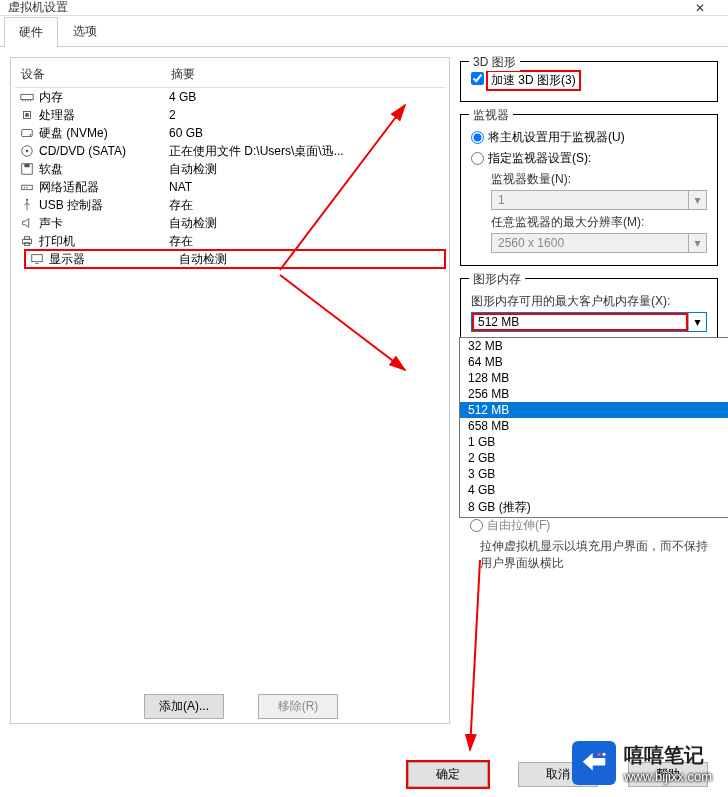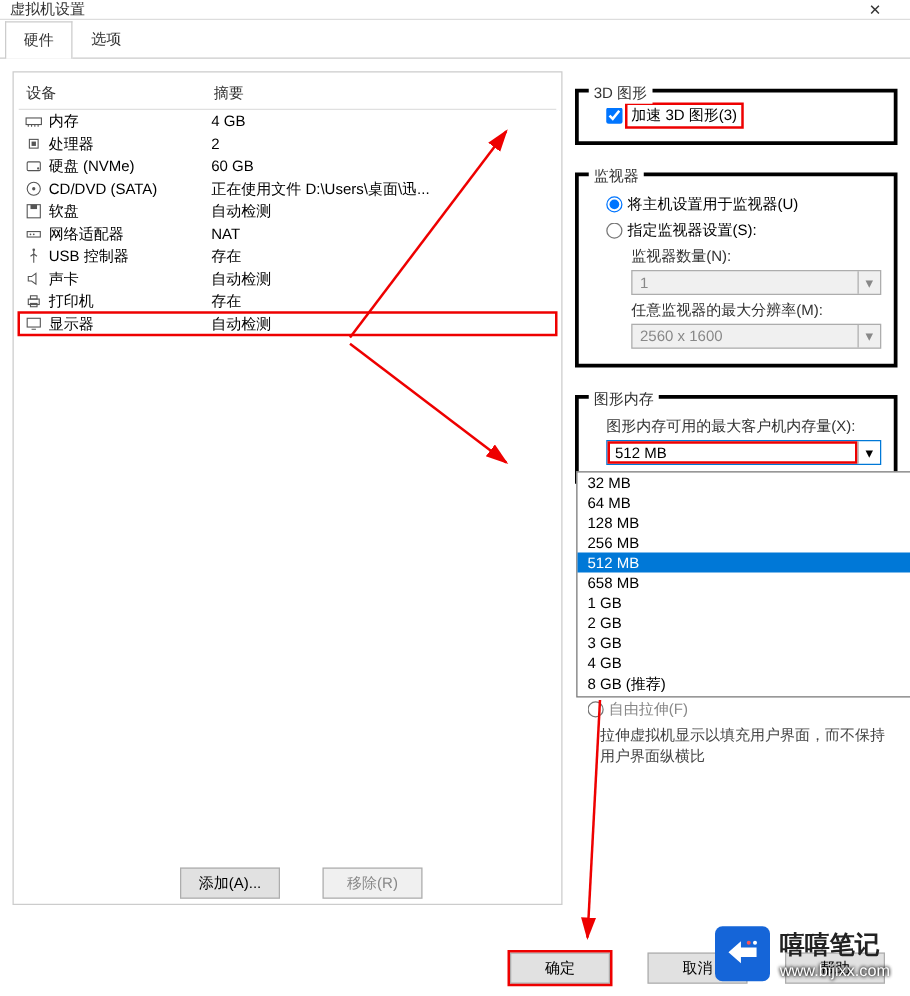--- a/index.html
+++ b/index.html
@@ -17,32 +17,32 @@
 
 .left-panel { width: 440px; border: 1px solid #ccc; padding: 4px; display: flex; flex-direction: column; }
 .left-panel .list-header { display: flex; padding: 4px 6px; font-weight: normal; color: #333; border-bottom: 1px solid #e0e0e0; }
 .left-panel .list-header .col-device { width: 150px; }
 .left-panel .list { flex: 1; }
 .list-row { display: flex; align-items: center; padding: 2px 4px; height: 18px; cursor: pointer; }
 .list-row .row-icon { width: 16px; height: 14px; display: flex; align-items: center; justify-content: center; color: #555; }
 .list-row .row-icon svg { width: 14px; height: 14px; }
 .list-row .device-name { width: 134px; padding-left: 4px; color: #000; }
 .list-row .summary { color: #000; white-space: nowrap; overflow: hidden; text-overflow: ellipsis; }
-.list-row.selected { outline: 2px solid #e00; outline-offset: -1px; }
+.list-row.selected { outline: 2px solid #e00; outline-offset: -1px; margin-left: 10px; }
 
 .left-buttons { display: flex; justify-content: center; gap: 12px; padding-top: 6px; }
 .btn { padding: 3px 0; border: 1px solid #adadad; background: #e1e1e1; cursor: pointer; min-width: 80px; text-align: center; margin-left: 22px; }
 .btn:disabled, .btn.disabled { color: #888; background: #f0f0f0; cursor: default; }
 
 .right-panel { flex: 1; display: flex; flex-direction: column; gap: 8px; }
 
-.group { border: 3px solid #000000; padding: 10px 10px 12px 22px; position: relative; margin-top: 14px; }
+.group { border: 1px solid #000000; padding: 10px 10px 12px 10px; position: relative; margin-top: 4px; }
 .group-title { position: absolute; top: -8px; left: 8px; background: #fff; padding: 0 4px; color: #333; }
 
-.check-row { display: flex; align-items: center; gap: 4px; }
+.check-row { display: flex; align-items: flex-start; gap: 4px; }
 .check-row input[type=checkbox] { width: 13px; height: 13px; }
 .check-label.hl { outline: 2px solid #e00; padding: 0 3px; }
 
 .radio-row { display: flex; align-items: center; gap: 4px; margin: 4px 0; }
 .radio-row input[type=radio] { width: 13px; height: 13px; }
 
 .sub-group { padding-left: 20px; margin-top: 4px; }
 .field-label { color: #333; margin: 4px 0 2px 0; display: block; }
 
 .combo { display: flex; width: 100%; border: 1px solid #adadad; background: #f0f0f0; }

